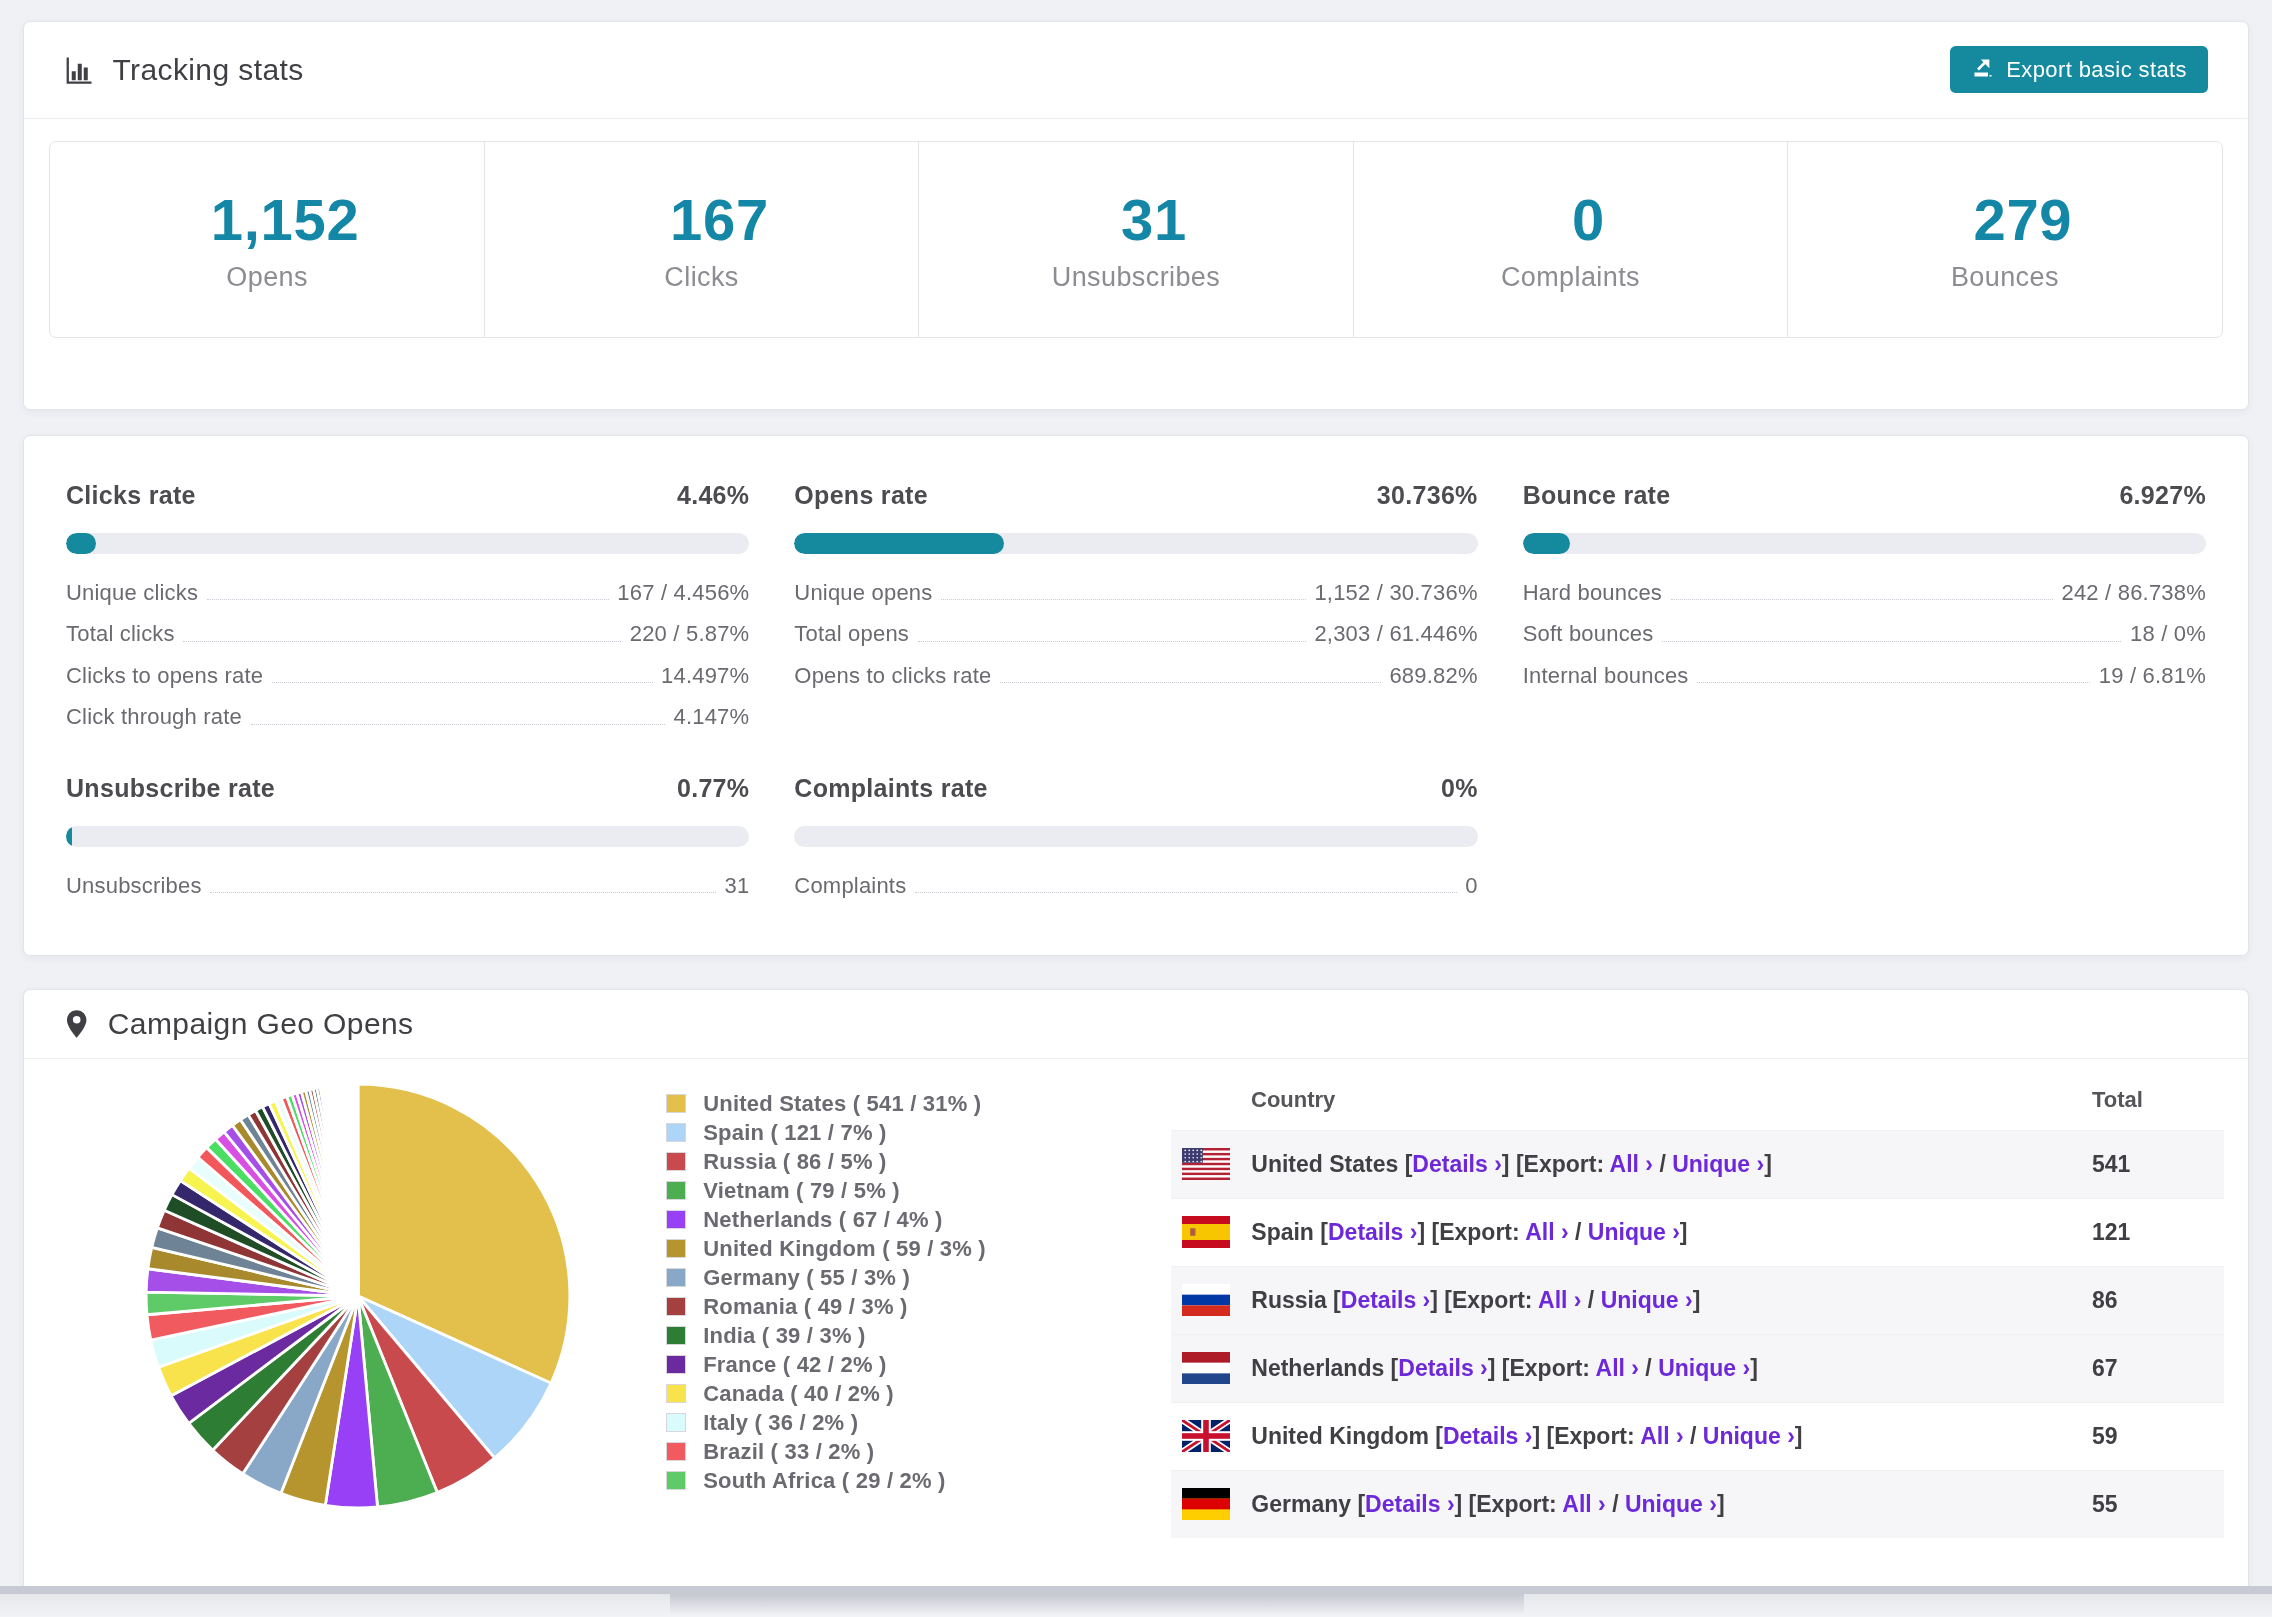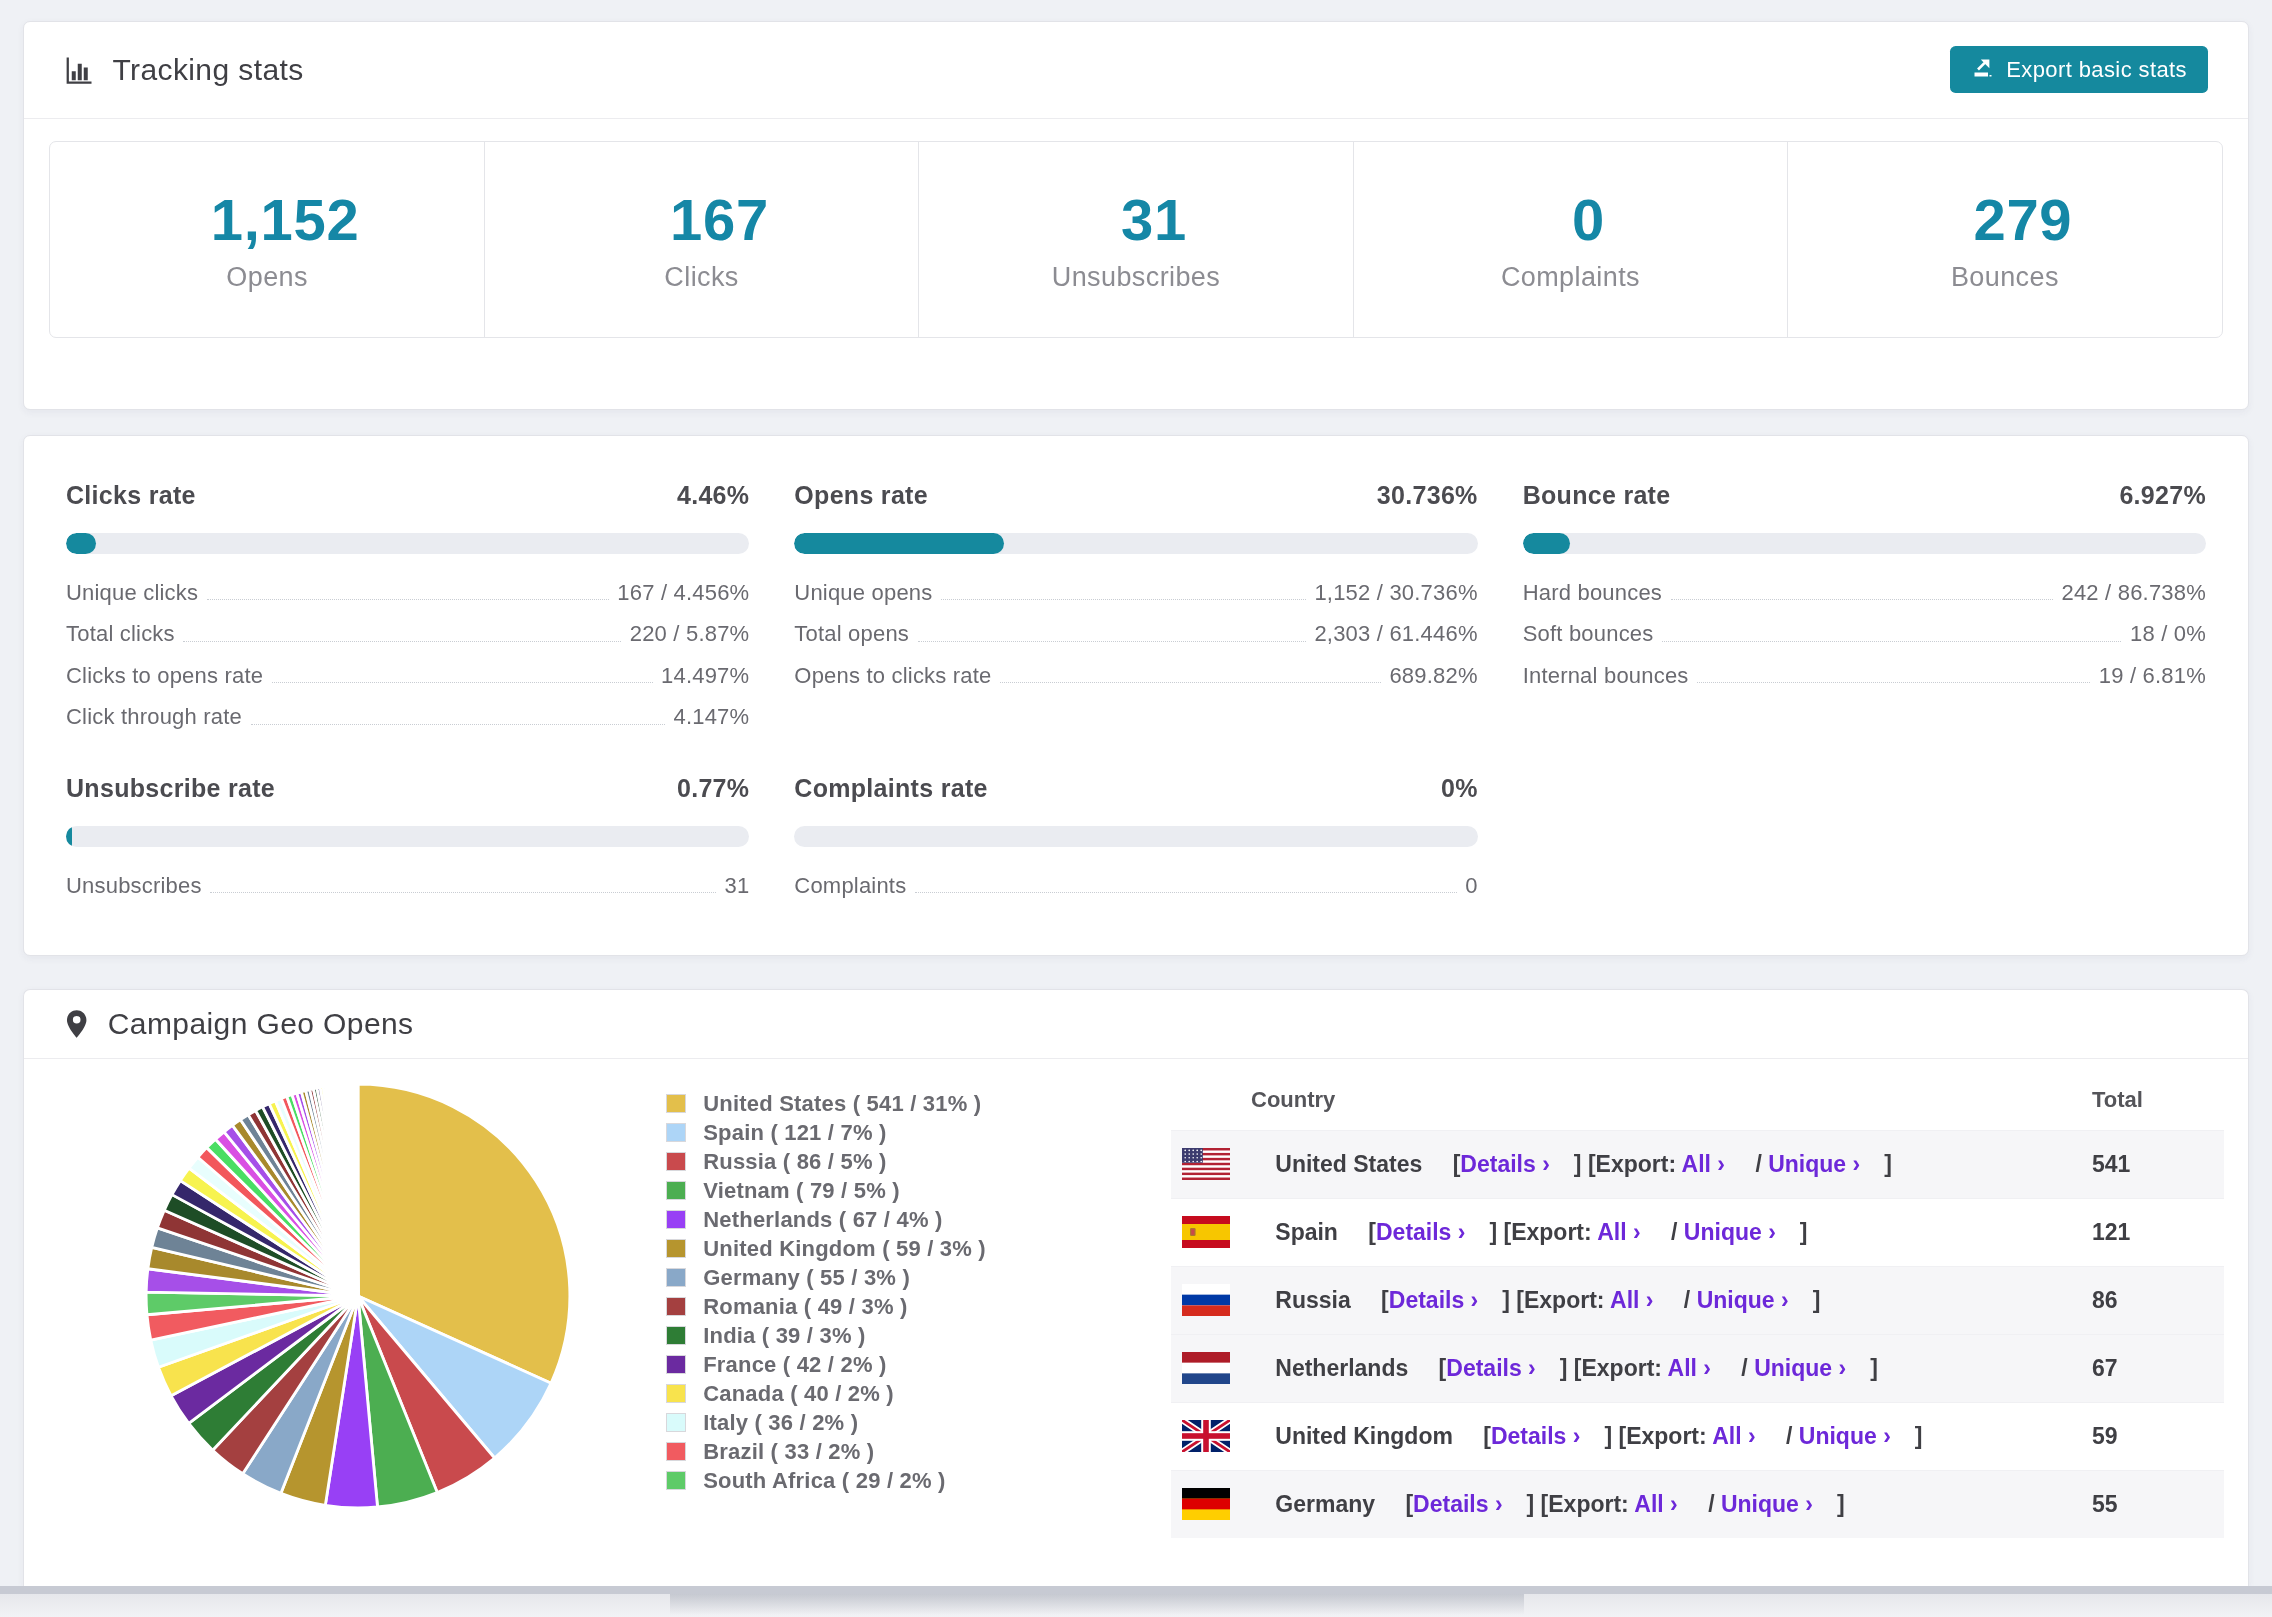--- a/index.html
+++ b/index.html
@@ -59,21 +59,21 @@
   .chip{width:17.6px;height:17.6px;border:1.4px solid #D8D8DC;margin-right:17.6px;flex:0 0 auto;}
 
   .geo-table{position:absolute;left:1147px;top:10.6px;width:1053px;}
   .thead{position:relative;height:60px;display:flex;align-items:center;color:#55555A;font-size:22px;padding-left:80px;}
   .trow{position:relative;display:flex;align-items:center;height:68px;padding-left:11.3px;box-sizing:border-box;font-size:23px;color:#3F3F44;border-top:0.7px solid #F0F0F3;white-space:nowrap;}
   .trow.striped{background:#F6F6F8;}
   .c-total{position:absolute;left:921px;}
   .flag{width:48px;height:32px;margin-right:21px;flex:0 0 auto;box-shadow:inset 0 0 0 0.7px rgba(0,0,0,.07);font-size:0;line-height:0;}
   .flag svg{display:block;}
   .link{color:#6d28d9;text-decoration:none;}
-  .dim{color:#3F3F44;margin-left:24px;}
+  .dim{color:#3F3F44;}
 
   .edge-line{position:absolute;left:0;top:1586px;width:2273px;height:7.8px;background:#C7CAD3;}
   .edge-fade{position:absolute;left:0;top:1594px;width:2273px;height:24px;background:linear-gradient(#E6E7EB,#F2F3F6);}
   .edge-shadow{position:absolute;left:670px;top:1594px;width:854px;height:21px;background:linear-gradient(rgba(150,156,170,.40),rgba(150,156,170,0));}
 </style>
 </head>
 <body>
 
 <div class="page">
 

